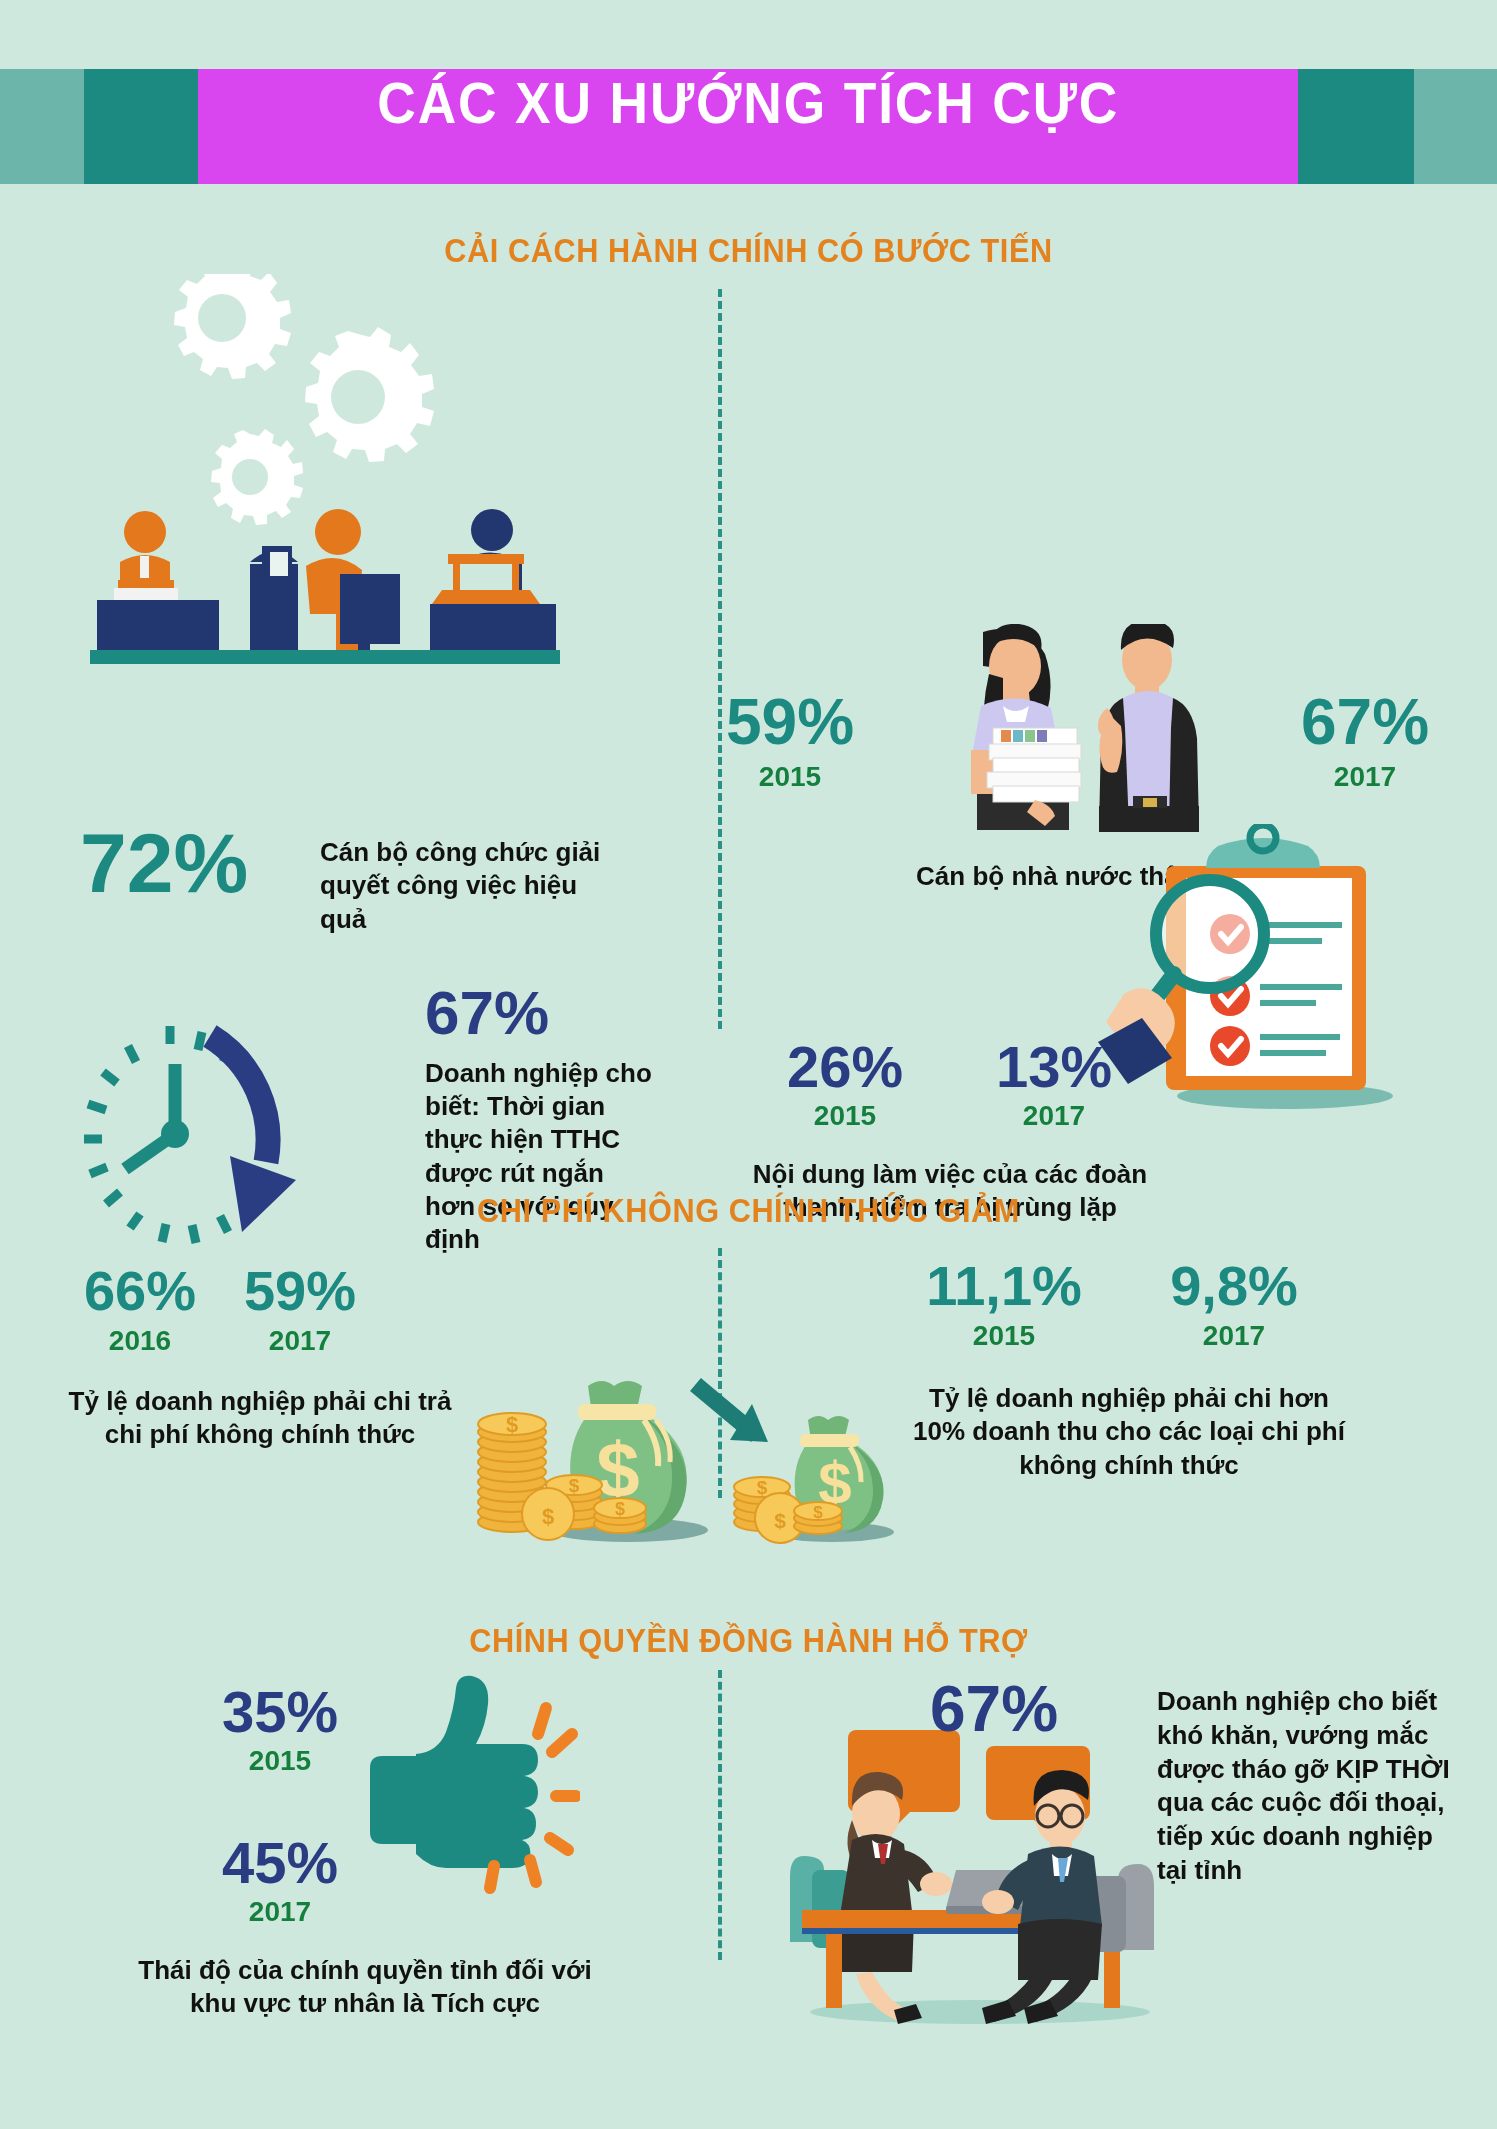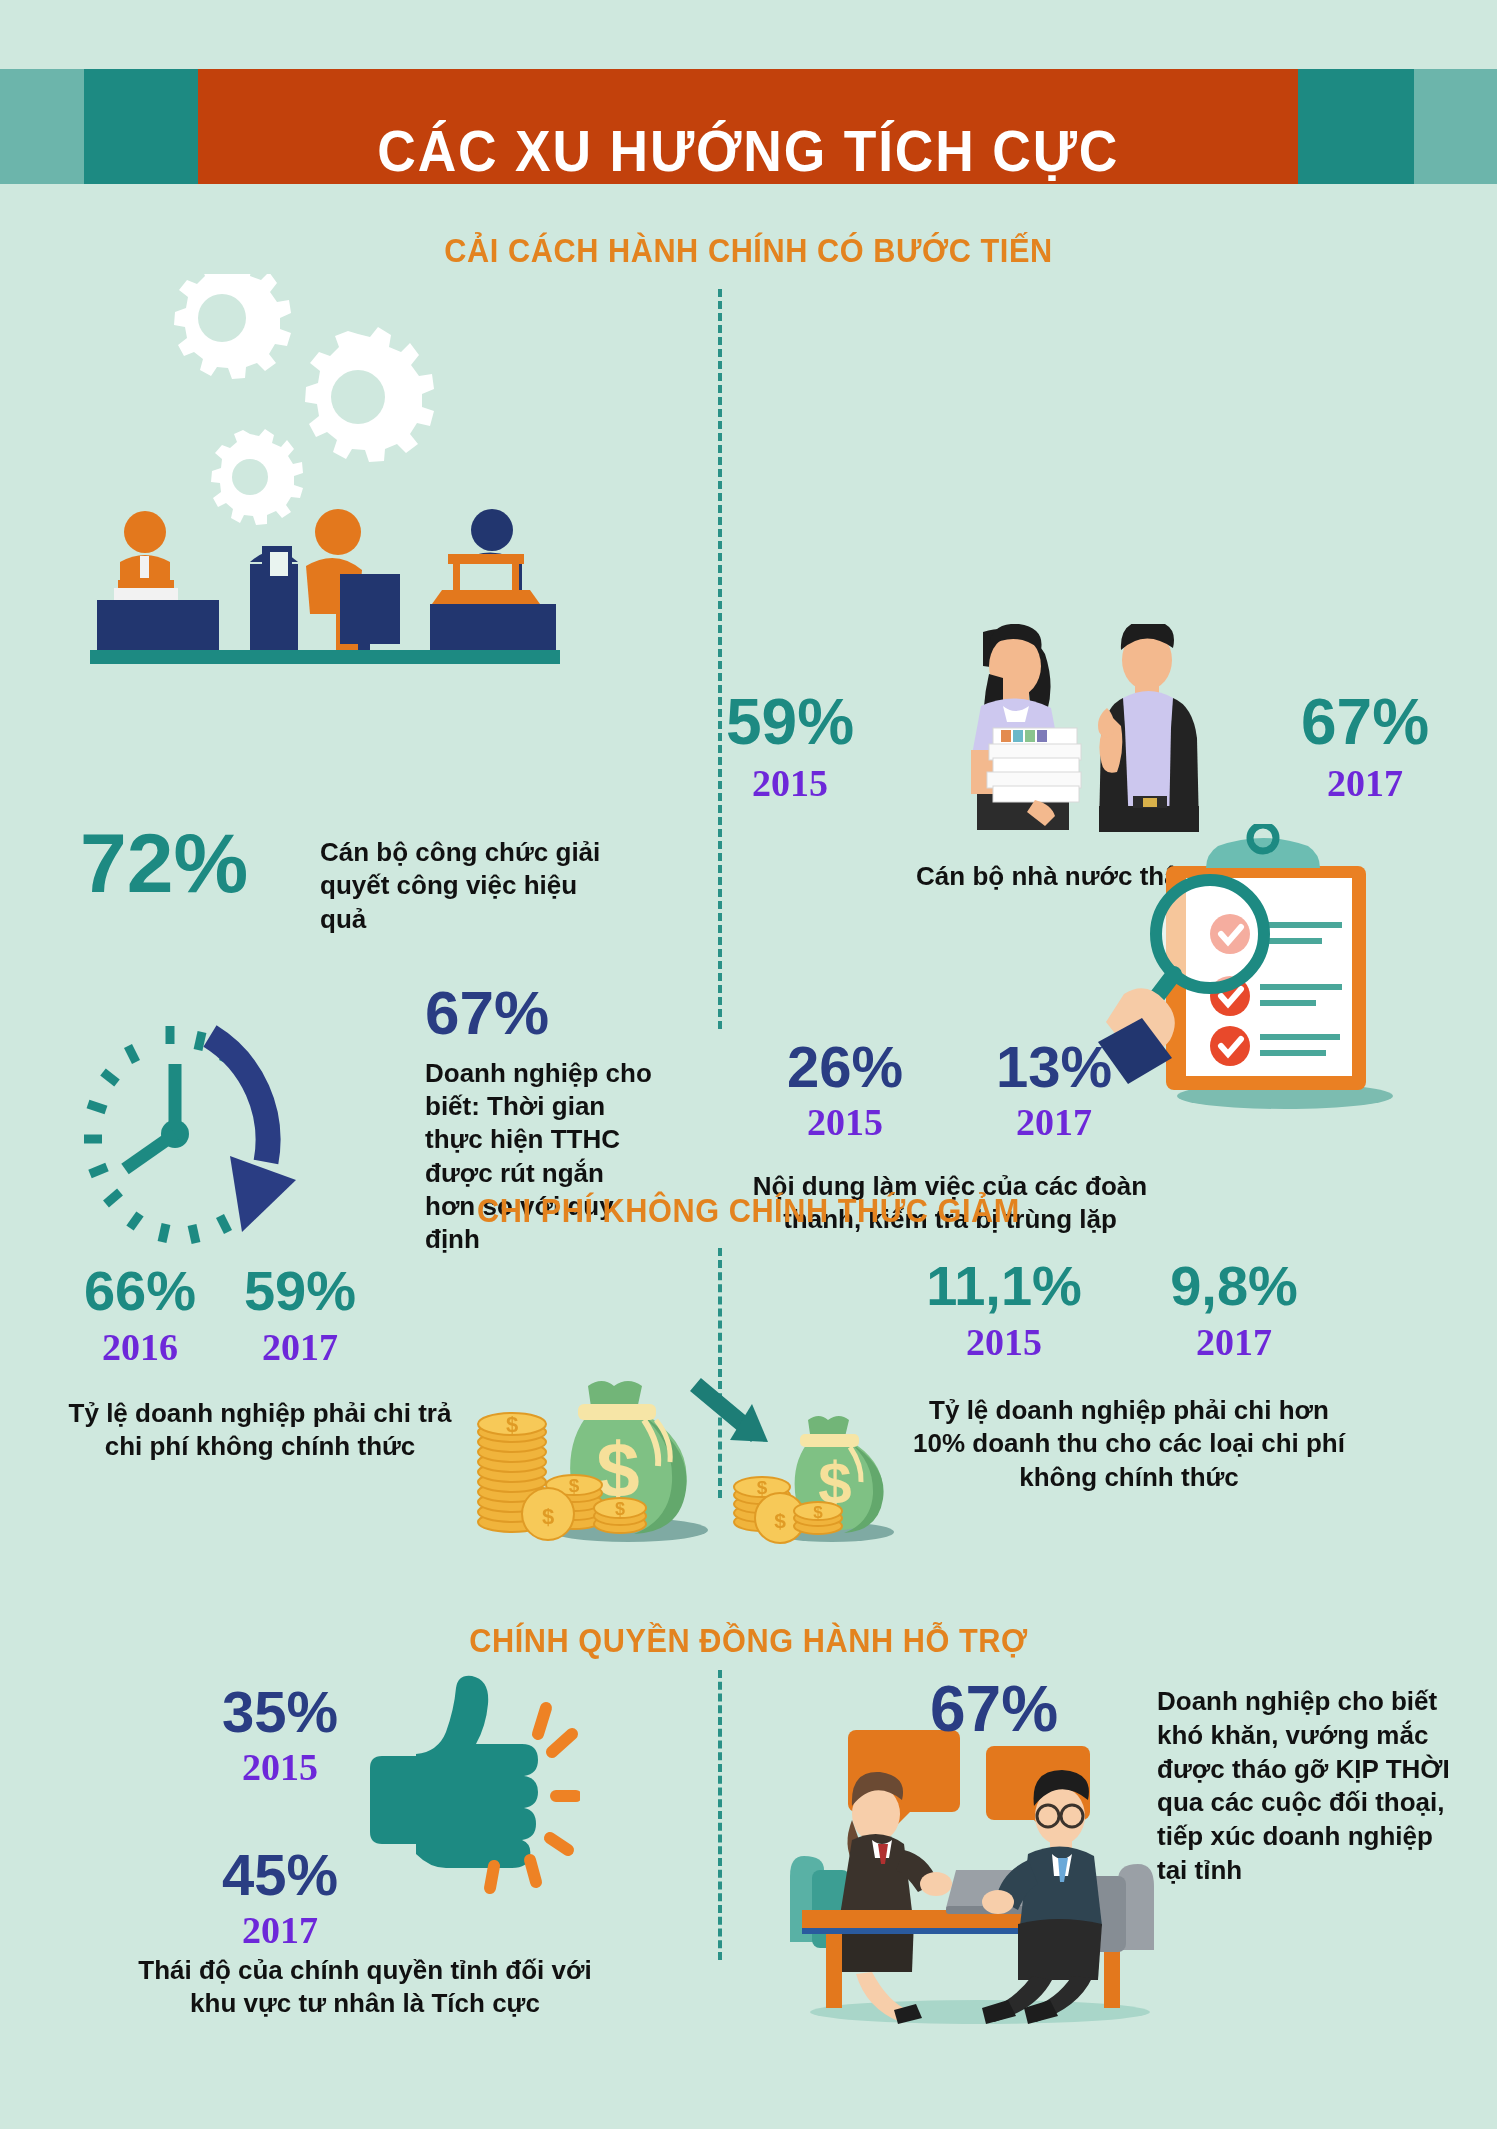--- a/index.html
+++ b/index.html
@@ -16,41 +16,41 @@
   .band-outer {
     position: absolute; left: 0; top: 69px;
     width: 100%; height: 115px; background: #6cb5ab;
   }
   .band-mid {
     position: absolute; left: 84px; top: 69px;
     width: 1330px; height: 115px; background: #1d8a82;
   }
   .band-inner {
     position: absolute; left: 198px; top: 69px;
-    width: 1100px; height: 115px; background: #c2410c;
-    display: flex; align-items: flex-end; justify-content: center;
+    width: 1100px; height: 115px; background: #d946ef;
+    display: flex; align-items: flex-start; justify-content: center;
   }
   .header-title {
     color: #ffffff; font-size: 58px; font-weight: bold;
     letter-spacing: 2px; text-align: center;
     font-family: "Liberation Sans", sans-serif;
     transform: scaleX(0.92);
   }
 
   
   .section-title {
     text-align: center; color: #e3831f;
     font-size: 33px; font-weight: bold; letter-spacing: 0.6px;
     transform: scaleX(0.93);
   }
 
   
   .pct-teal { color: #1d8a82; font-weight: bold; line-height: 0.95; }
   .pct-navy { color: #2a3d83; font-weight: bold; line-height: 0.95; }
-  .year { color: #6d28d9; font-weight: bold; font-size: 38px; font-family: Liberation Serif, serif; }
+  .year { color: #15803d; font-weight: bold; font-size: 28px; }
   .caption {
     color: #111111; font-weight: bold; font-size: 26px; line-height: 1.28;
   }
 
   
   .vdash {
     position: absolute; width: 0; border-left: 4px dashed #2a9187;
   }
 
   

